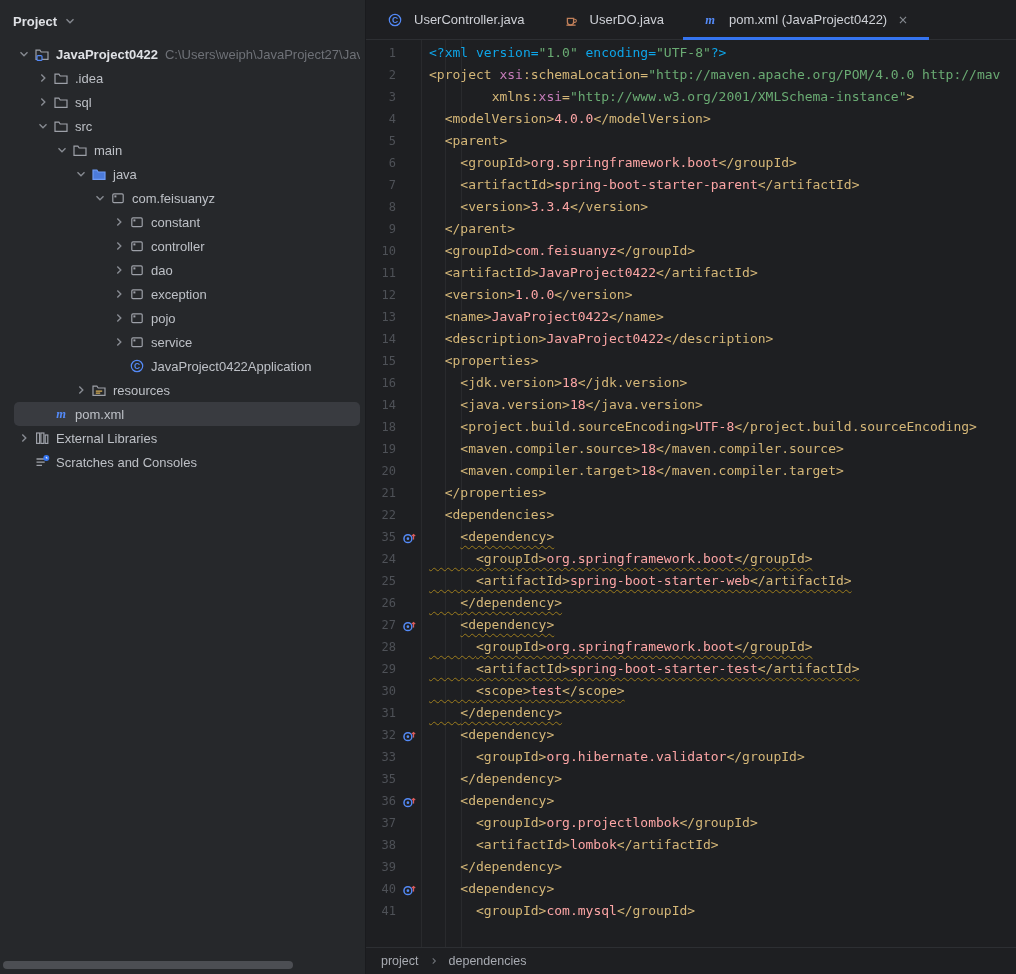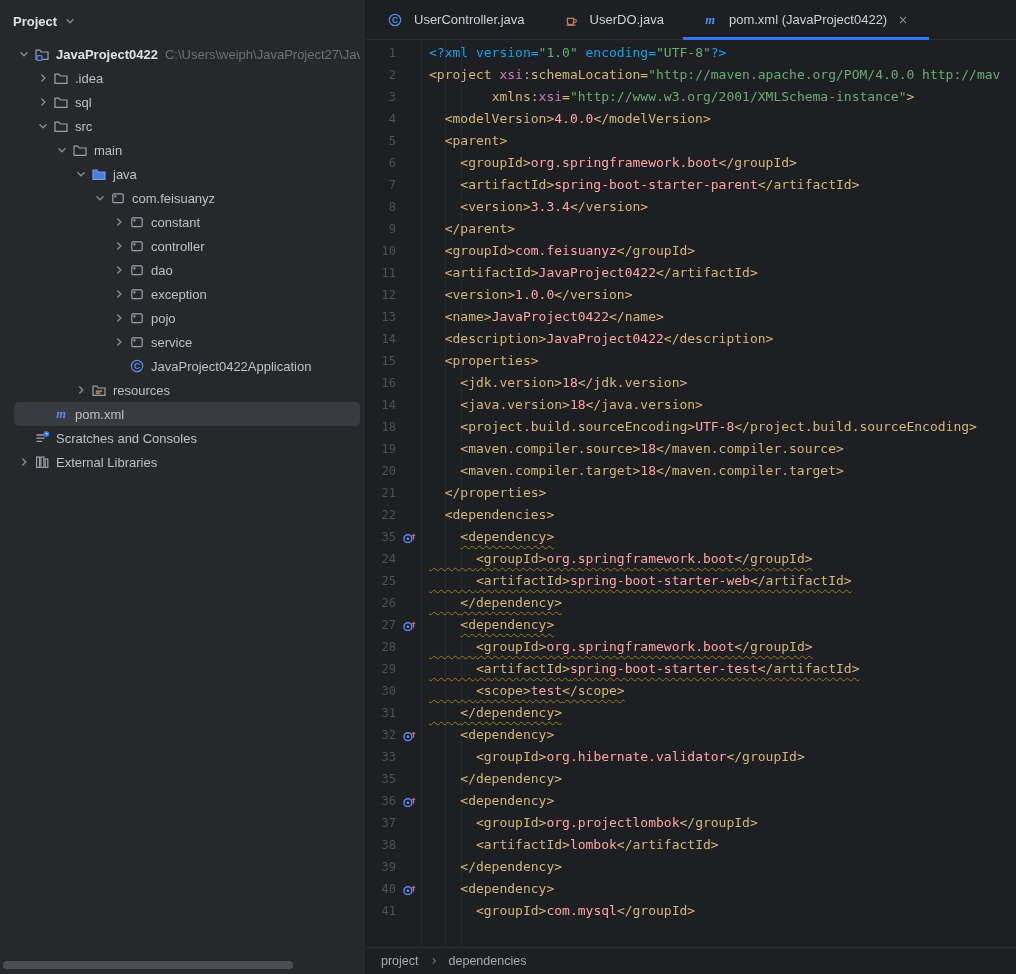--- a/index.html
+++ b/index.html
@@ -280,49 +280,49 @@
         <span class="chev"></span>
         <span class="ic">
           <svg width="16" height="16" viewBox="0 0 16 16">
             <text x="8" y="12" text-anchor="middle" font-size="12.5" font-style="italic" font-weight="bold" fill="#548AF7" font-family="Liberation Serif, serif">m</text>
           </svg>
         </span>
         <span class="tlabel">pom.xml</span>
       </div>
       <div class="trow" style="--ind: 14px;">
         <span class="indent"></span>
+        <span class="chev">
+          <svg width="16" height="16" viewBox="0 0 16 16">
+            <path d="M6.3 4.5 9.8 8l-3.5 3.5" fill="none" stroke="#868A91" stroke-width="1.4"></path>
+          </svg>
+        </span>
+        <span class="ic">
+          <svg width="16" height="16" viewBox="0 0 16 16">
+            <g fill="none" stroke="#9DA0A8" stroke-width="1.2">
+              <rect x="2.6" y="3" width="3" height="10.4"></rect>
+              <rect x="6.9" y="3" width="3" height="10.4"></rect>
+              <rect x="11.2" y="5" width="2.6" height="8.4"></rect>
+            </g>
+          </svg>
+        </span>
+        <span class="tlabel">External Libraries</span>
+      </div>
+      <div class="trow" style="--ind: 14px;">
+        <span class="indent"></span>
         <span class="chev"></span>
         <span class="ic">
           <svg width="16" height="16" viewBox="0 0 16 16">
             <g stroke="#9DA0A8" stroke-width="1.3" fill="none">
               <path d="M2.5 5h8.2M2.5 8.2h8.2M2.5 11.4h5.5"></path>
             </g>
             <circle cx="12.3" cy="4" r="3" fill="#3574F0"></circle>
             <path d="M12.3 2.8v1.3h1.2" stroke="#fff" stroke-width="0.9" fill="none"></path>
           </svg>
         </span>
         <span class="tlabel">Scratches and Consoles</span>
-      </div>
-      <div class="trow" style="--ind: 14px;">
-        <span class="indent"></span>
-        <span class="chev">
-          <svg width="16" height="16" viewBox="0 0 16 16">
-            <path d="M6.3 4.5 9.8 8l-3.5 3.5" fill="none" stroke="#868A91" stroke-width="1.4"></path>
-          </svg>
-        </span>
-        <span class="ic">
-          <svg width="16" height="16" viewBox="0 0 16 16">
-            <g fill="none" stroke="#9DA0A8" stroke-width="1.2">
-              <rect x="2.6" y="3" width="3" height="10.4"></rect>
-              <rect x="6.9" y="3" width="3" height="10.4"></rect>
-              <rect x="11.2" y="5" width="2.6" height="8.4"></rect>
-            </g>
-          </svg>
-        </span>
-        <span class="tlabel">External Libraries</span>
       </div>
     </div>
   <div class="hscroll"></div>
 </aside>
 
 <div class="tabbar" id="tabbar">
     <div class="tab">
       <span class="ic">
         <svg width="16" height="16" viewBox="0 0 16 16">
           <circle cx="8" cy="8" r="5.7" fill="none" stroke="#548AF7" stroke-width="1.2"></circle>

